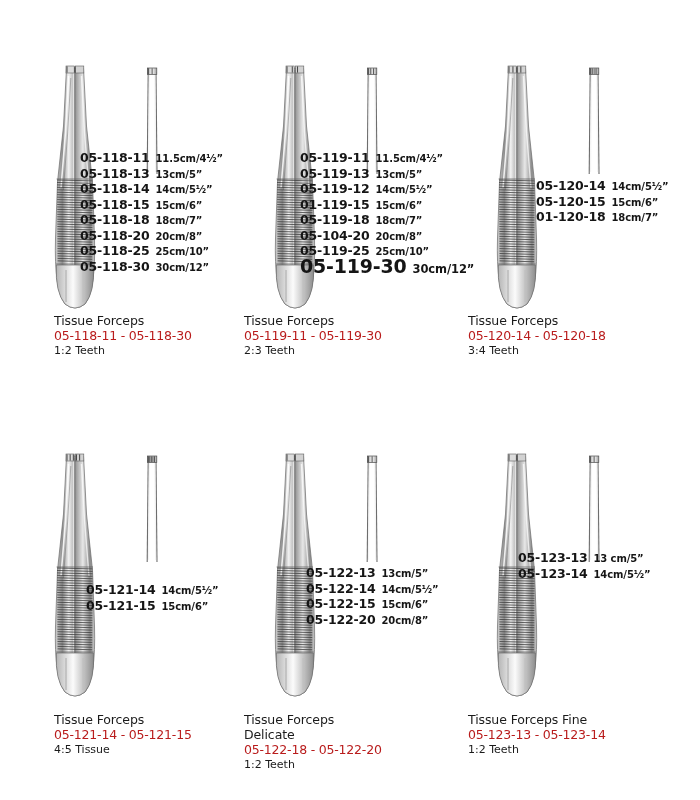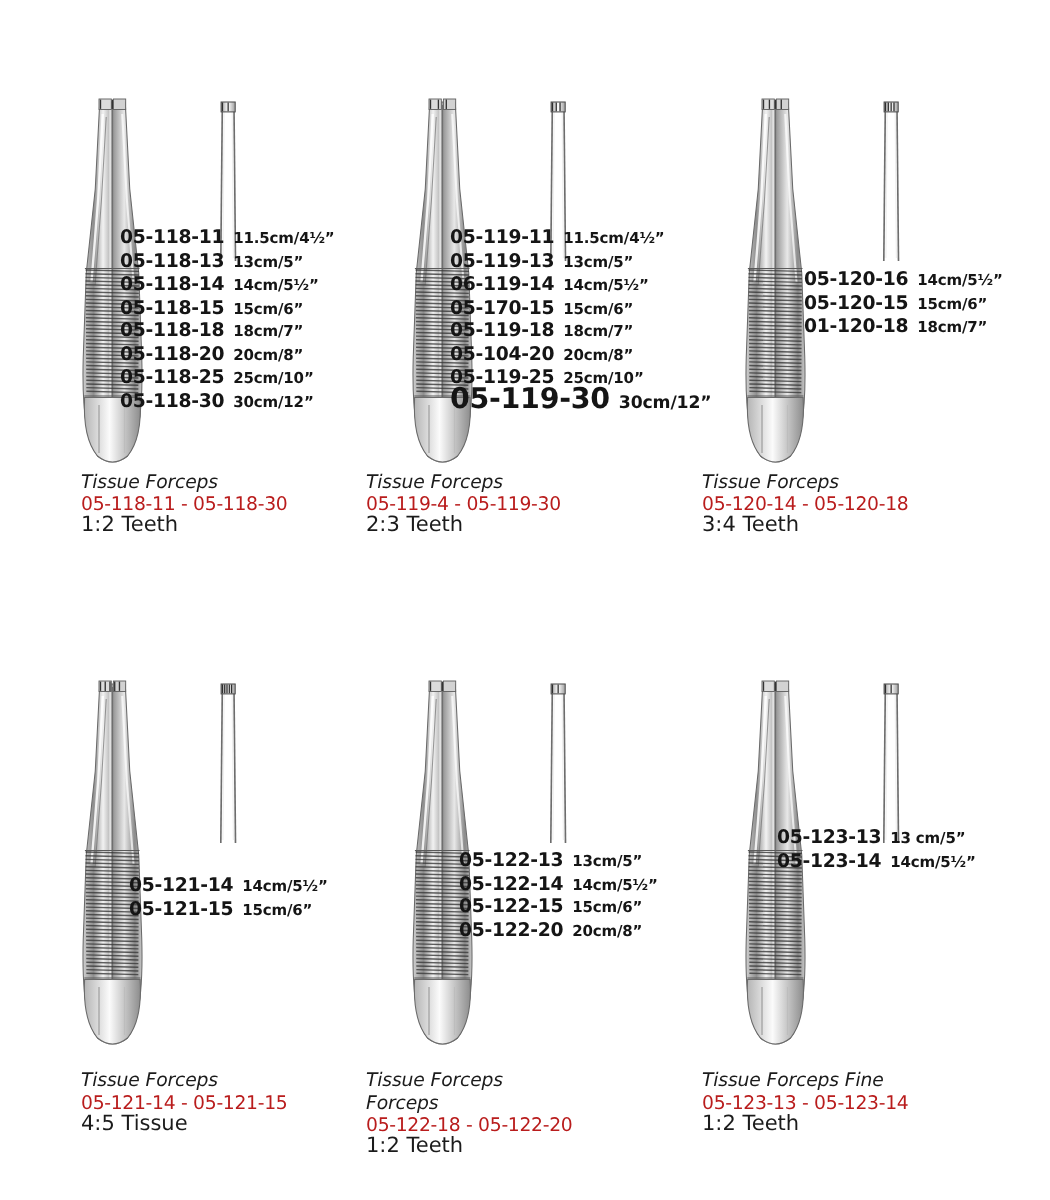--- a/index.html
+++ b/index.html
@@ -75,30 +75,29 @@
   .caption{
     position:absolute;
     left:8px;
     white-space:nowrap;
   }
   .cap-title{
     font-size:12.5px;
     line-height:15px;
     color:#1b1b1b;
     letter-spacing:-0.1px;
-    font-style:italic;
   }
   .cap-range{
     font-size:12.5px;
     line-height:15px;
     color:#b91c1c;
     letter-spacing:-0.2px;
   }
   .cap-teeth{
-    font-size:14px;
+    font-size:11px;
     line-height:13px;
     color:#1b1b1b;
     margin-top:1px;
   }
 </style>
 </head>
 <body>
 
 <div class="page">
   <div class="grid" id="grid">
@@ -323,25 +322,25 @@
         <div class="sizes" style="left: 56px; top: 150px;">
           <div class="sizerow">
             <span class="code">05-119-11</span>
             <span class="dim">11.5cm/4½”</span>
           </div>
           <div class="sizerow">
             <span class="code">05-119-13</span>
             <span class="dim">13cm/5”</span>
           </div>
           <div class="sizerow">
-            <span class="code">06-119-14</span>
+            <span class="code">05-119-12</span>
             <span class="dim">14cm/5½”</span>
           </div>
           <div class="sizerow">
-            <span class="code">05-170-15</span>
+            <span class="code">01-119-15</span>
             <span class="dim">15cm/6”</span>
           </div>
           <div class="sizerow">
             <span class="code">05-119-18</span>
             <span class="dim">18cm/7”</span>
           </div>
           <div class="sizerow">
             <span class="code">05-104-20</span>
             <span class="dim">20cm/8”</span>
           </div>
@@ -349,21 +348,21 @@
             <span class="code">05-119-25</span>
             <span class="dim">25cm/10”</span>
           </div>
           <div class="sizerow big">
             <span class="code">05-119-30</span>
             <span class="dim">30cm/12”</span>
           </div>
         </div>
         <div class="caption" style="top: 313px; left: 0px;">
           <div class="cap-title">Tissue Forceps</div>
-          <div class="cap-range">05-119-4 - 05-119-30</div>
+          <div class="cap-range">05-119-11 - 05-119-30</div>
           <div class="cap-teeth">2:3 Teeth</div>
         </div>
       </div>
       <div class="cell c2 r0">
         <div class="instrument">
           <svg class="forceps" viewBox="0 0 58 252" width="58" height="252" xmlns="http://www.w3.org/2000/svg">
             <defs>
     <linearGradient id="mg4" x1="0" y1="0" x2="1" y2="0">
       <stop offset="0" stop-color="#cfcfcf"></stop>
       <stop offset="0.18" stop-color="#8f8f8f"></stop>
@@ -447,21 +446,21 @@
             <path d="M18.8 12 L19.6 110" stroke="#efefef" stroke-width="0.8" fill="none"></path>
             <rect x="11.4" y="6" width="9.4" height="6.6" fill="url(#tg4)" stroke="#4f4f4f" stroke-width="0.7"></rect>
             <line x1="12.3" y1="6.3" x2="12.3" y2="12.2" stroke="#2e2e2e" stroke-width="0.85"></line>
             <line x1="14.200000000000001" y1="6.3" x2="14.200000000000001" y2="12.2" stroke="#2e2e2e" stroke-width="0.85"></line>
             <line x1="16.1" y1="6.3" x2="16.1" y2="12.2" stroke="#2e2e2e" stroke-width="0.85"></line>
             <line x1="18" y1="6.3" x2="18" y2="12.2" stroke="#2e2e2e" stroke-width="0.85"></line>
           </svg>
         </div>
         <div class="sizes" style="left: 70px; top: 178px;">
           <div class="sizerow">
-            <span class="code">05-120-16</span>
+            <span class="code">05-120-14</span>
             <span class="dim">14cm/5½”</span>
           </div>
           <div class="sizerow">
             <span class="code">05-120-15</span>
             <span class="dim">15cm/6”</span>
           </div>
           <div class="sizerow">
             <span class="code">01-120-18</span>
             <span class="dim">18cm/7”</span>
           </div>
@@ -683,21 +682,21 @@
             <span class="code">05-122-15</span>
             <span class="dim">15cm/6”</span>
           </div>
           <div class="sizerow">
             <span class="code">05-122-20</span>
             <span class="dim">20cm/8”</span>
           </div>
         </div>
         <div class="caption" style="top: 317px; left: 0px;">
           <div class="cap-title">Tissue Forceps</div>
-          <div class="cap-title">Forceps</div>
+          <div class="cap-title">Delicate</div>
           <div class="cap-range">05-122-18 - 05-122-20</div>
           <div class="cap-teeth">1:2 Teeth</div>
         </div>
       </div>
       <div class="cell c2 r1">
         <div class="instrument">
           <svg class="forceps" viewBox="0 0 58 252" width="58" height="252" xmlns="http://www.w3.org/2000/svg">
             <defs>
     <linearGradient id="mg2" x1="0" y1="0" x2="1" y2="0">
       <stop offset="0" stop-color="#cfcfcf"></stop>

